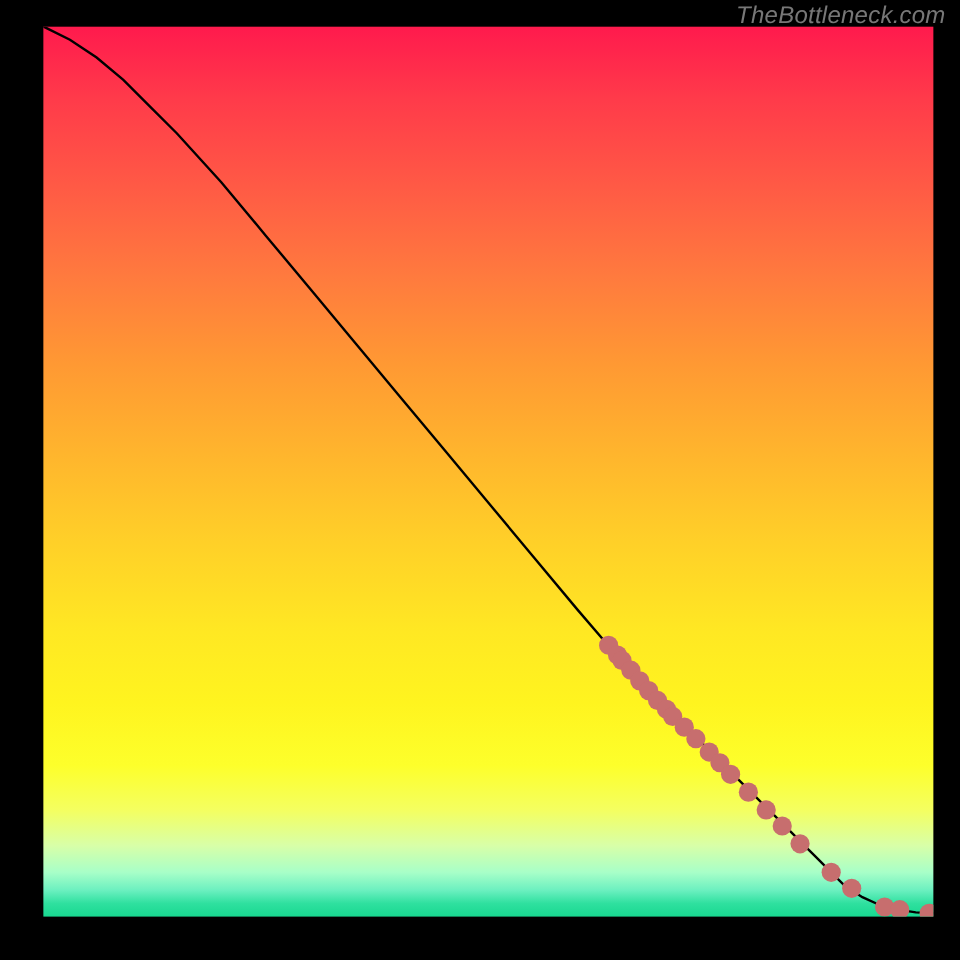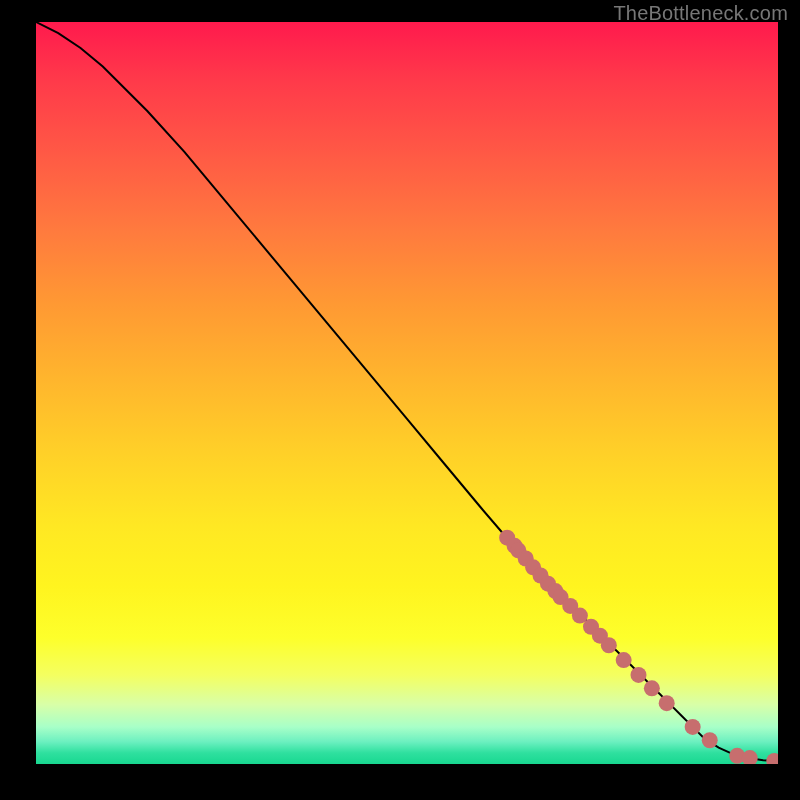--- a/index.html
+++ b/index.html
@@ -69,20 +69,21 @@
     fill: #c76e6e;
     stroke: none;
   }
   .attribution {
     position: absolute;
     top: 2px;
     right: 12px;
     color: #777;
     font-size: 20px;
     letter-spacing: 0.2px;
+    font-style: italic;
   }
 </style>
 </head>
 <body>
 
 <div class="frame">
 
   <div class="plot-area">
     <div class="gradient-bg"></div>
     <svg class="overlay-svg" viewBox="0 0 742 742" preserveAspectRatio="none">

